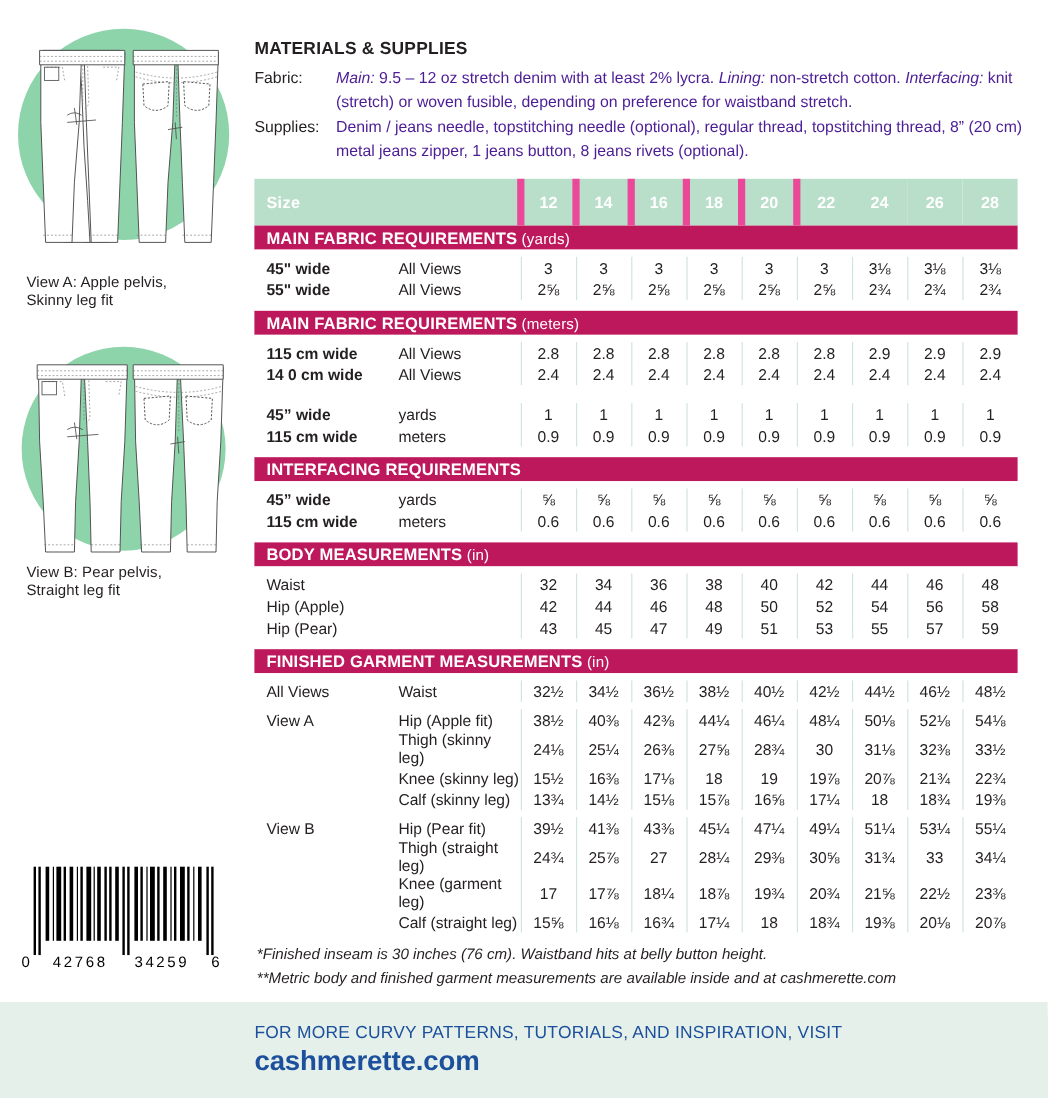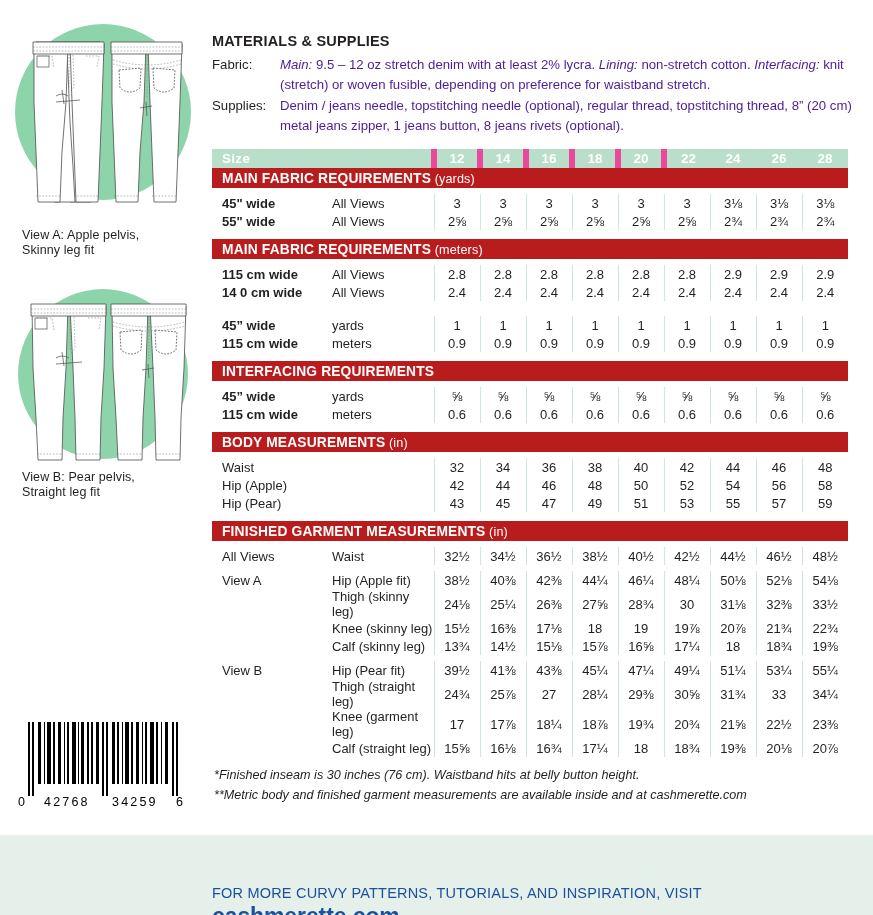--- a/index.html
+++ b/index.html
@@ -98,34 +98,34 @@
     border-collapse: collapse;
     table-layout: fixed;
   }
   .tbl td, .tbl th { padding: 0; }
 
   .size-head td {
     background: #b9dec9;
     color: #ffffff;
     font-weight: bold;
     font-size: 13.5px;
-    height: 19px;
+    height: 39px;
     text-align: center;
     vertical-align: middle;
   }
   .size-head td.lbl {
     text-align: left;
     padding-left: 10px;
     letter-spacing: .3px;
   }
   .size-head td.num { border-left: 6px solid #ec4899; }
   .size-head td.num.nosep { border-left: none; }
 
   .band td {
-    background: #b91c1c;
+    background: #be185d;
     color: #ffffff;
     font-weight: bold;
     font-size: 13.8px;
     height: 20px;
     padding-left: 10px;
     letter-spacing: .15px;
     vertical-align: middle;
     margin-left: 44px;
   }
   .band .unit { font-weight: normal; font-size: 12.6px; }
@@ -167,21 +167,20 @@
     width: 873px;
     height: 80px;
     background: #e4f0e9;
   }
   .footer-inner { padding: 18px 0 0 212px; }
   .footer-line1 {
     color: #1c4f9c;
     font-size: 14.5px;
     letter-spacing: .2px;
     margin-bottom: 2px;
-    margin-top: 32px;
   }
   .footer-line2 {
     color: #1c4f9c;
     font-size: 23px;
     font-weight: bold;
     letter-spacing: -.1px;
   }
 </style>
 </head>
 <body>

